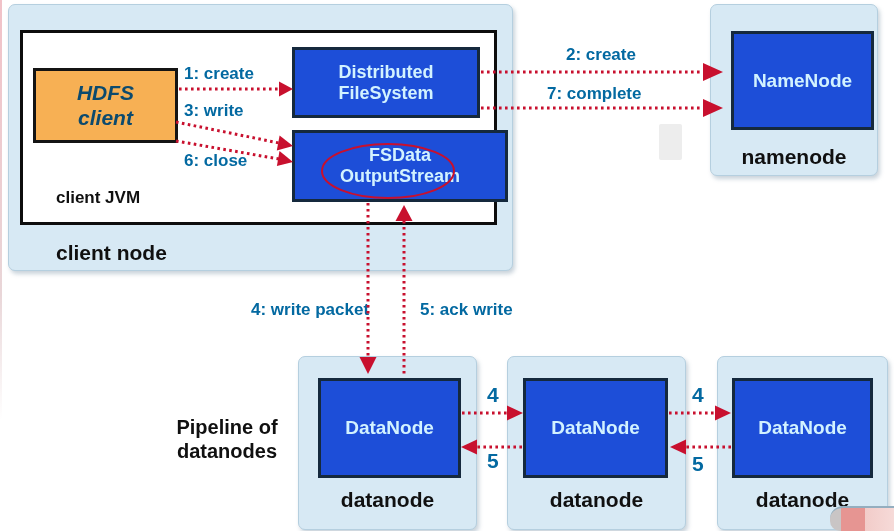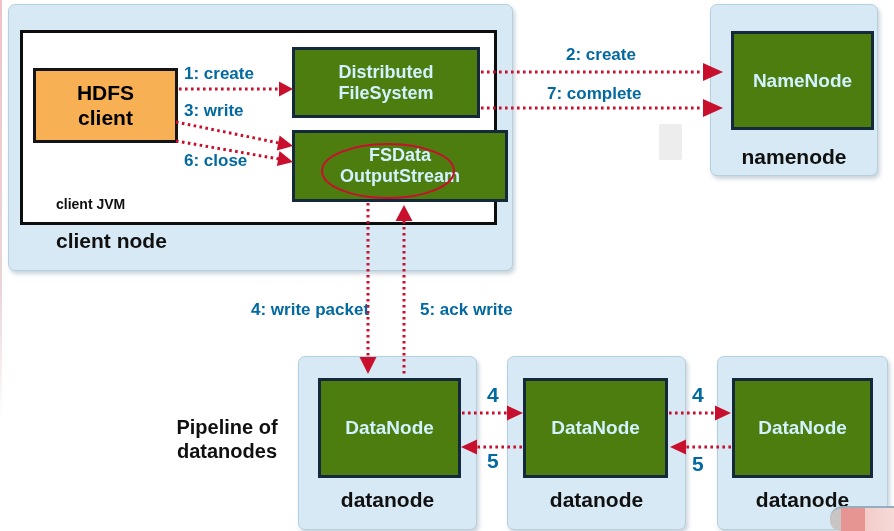--- a/index.html
+++ b/index.html
@@ -10,28 +10,28 @@
   .panel{
     position:absolute;background:#d7e9f4;border:1px solid #b5cfdf;
     border-radius:7px;box-shadow:2px 3px 4px rgba(120,145,165,.4);
     box-sizing:border-box;
   }
   .whitebox{
     position:absolute;background:#ffffff;border:3px solid #0d0d0d;
     box-sizing:border-box;
   }
   .bluebox{
-    position:absolute;background:#4d7c0f;border:3px solid #15293d;
+    position:absolute;background:#1d4ed8;border:3px solid #15293d;
     box-sizing:border-box;display:flex;align-items:center;justify-content:center;
     text-align:center;color:#d2f2ff;white-space:pre-line;line-height:1.15;
   }
   .orangebox{
     position:absolute;background:#f7b054;border:3px solid #141414;
     box-sizing:border-box;display:flex;align-items:center;justify-content:center;
-    text-align:center;color:#000000;white-space:pre-line;line-height:1.15;
+    text-align:center;color:#0c4a6e;white-space:pre-line;line-height:1.15;font-style:italic;
   }
   .plabel{position:absolute;color:#101010;white-space:pre-line;line-height:1.2;}
   .alabel{position:absolute;color:#0369a1;font-size:17px;white-space:nowrap;}
   .num{font-size:21px;}
   .overlay{position:absolute;left:0;top:0;pointer-events:none;}
   .grayart{position:absolute;left:659px;top:124px;width:23px;height:36px;background:#ededed;border-radius:2px;}
   .leftedge{position:absolute;left:0;top:0;width:2px;height:420px;
     background:linear-gradient(#f1c2c8,#e9d6d8 70%,rgba(230,220,222,0));}
   .watermark{position:absolute;left:830px;top:506px;width:64px;height:25px;
     border-radius:13px 0 0 10px;border-top:2px solid #94aebf;box-sizing:border-box;
@@ -46,22 +46,22 @@
   <div class="grayart"></div>
 
   <div class="panel" style="left:8px;top:4px;width:505px;height:267px;"></div>
   <div class="whitebox" style="left:20px;top:30px;width:477px;height:195px;"></div>
   <div class="orangebox" style="left:33px;top:68px;width:145px;height:75px;font-size:21px;">HDFS
 client</div>
   <div class="bluebox" style="left:292px;top:47px;width:188px;height:71px;font-size:18px;">Distributed
 FileSystem</div>
   <div class="bluebox" style="left:292px;top:130px;width:216px;height:72px;font-size:18px;">FSData
 OutputStream</div>
-  <div class="plabel" style="left:56px;top:196px;font-size:14px;">client JVM</div>
-  <div class="plabel" style="left:56px;top:228px;font-size:21px;">client node</div>
+  <div class="plabel" style="left:56px;top:188px;font-size:17px;">client JVM</div>
+  <div class="plabel" style="left:56px;top:240px;font-size:21px;">client node</div>
 
   <div class="panel" style="left:710px;top:4px;width:168px;height:172px;"></div>
   <div class="bluebox" style="left:731px;top:31px;width:143px;height:99px;font-size:19px;">NameNode</div>
   <div class="plabel" style="left:710px;top:144px;width:168px;text-align:center;font-size:21px;">namenode</div>
 
   <div class="plabel" style="left:168px;top:415px;width:118px;text-align:center;font-size:20px;">Pipeline of
 datanodes</div>
 
   <div class="panel" style="left:298px;top:356px;width:179px;height:174px;"></div>
   <div class="bluebox" style="left:318px;top:378px;width:143px;height:100px;font-size:19px;">DataNode</div>

